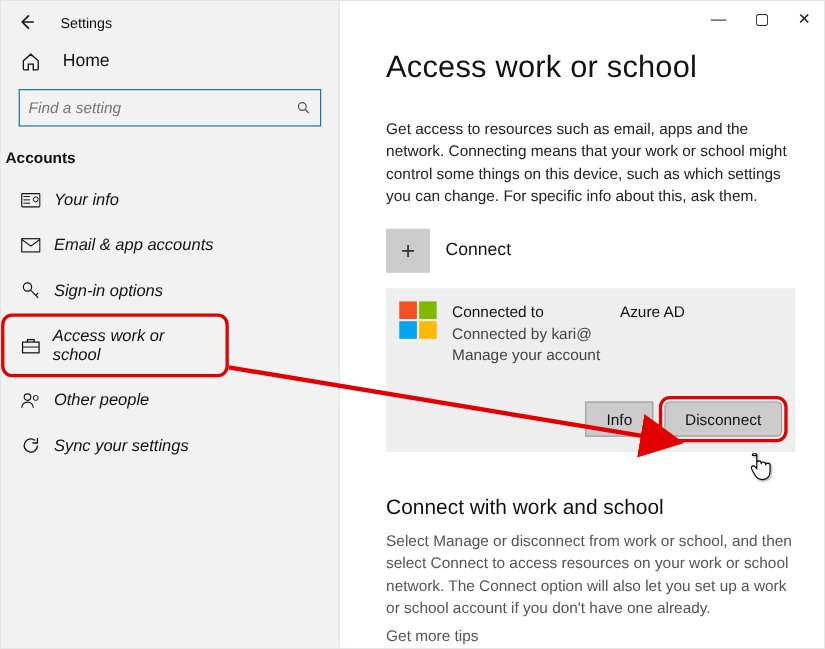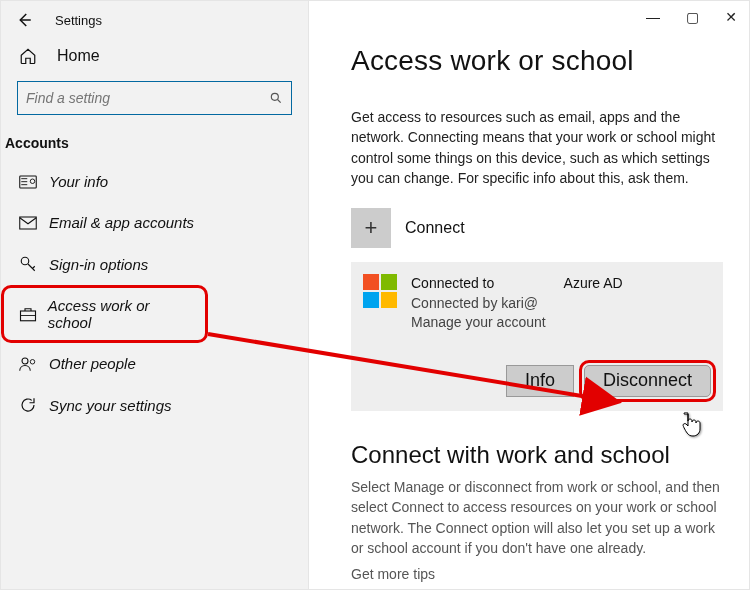--- a/index.html
+++ b/index.html
@@ -143,33 +143,33 @@
   .acct-txt .l1 { color:#111; }
   .acct-btns {
     display:flex; justify-content:flex-end; gap:10px;
     margin-top: 32px;
   }
   .btn-info, .btn-disc {
     height: 32px;
     padding: 0 18px;
     background:#ccc;
     border:1px solid #999;
-    font-size:18px;
+    font-size:14px;
     display:flex;align-items:center;justify-content:center;
     cursor:pointer;
   }
   .btn-disc.highlighted {
     outline: 3px solid #e20000;
     outline-offset: 2px;
     border-radius: 5px;
   }
   .section2-title {
-    font-size: 24px;
+    font-size: 19px;
     font-weight: 400;
-    padding: 30px 26px 0 26px;
+    padding: 40px 26px 0 26px;
   }
   .section2-body {
     font-size: 14px;
     color: #555;
     padding: 8px 26px 0 26px;
     line-height: 1.45;
   }
   .tips-link {
     font-size: 14px;
     color: #555;

